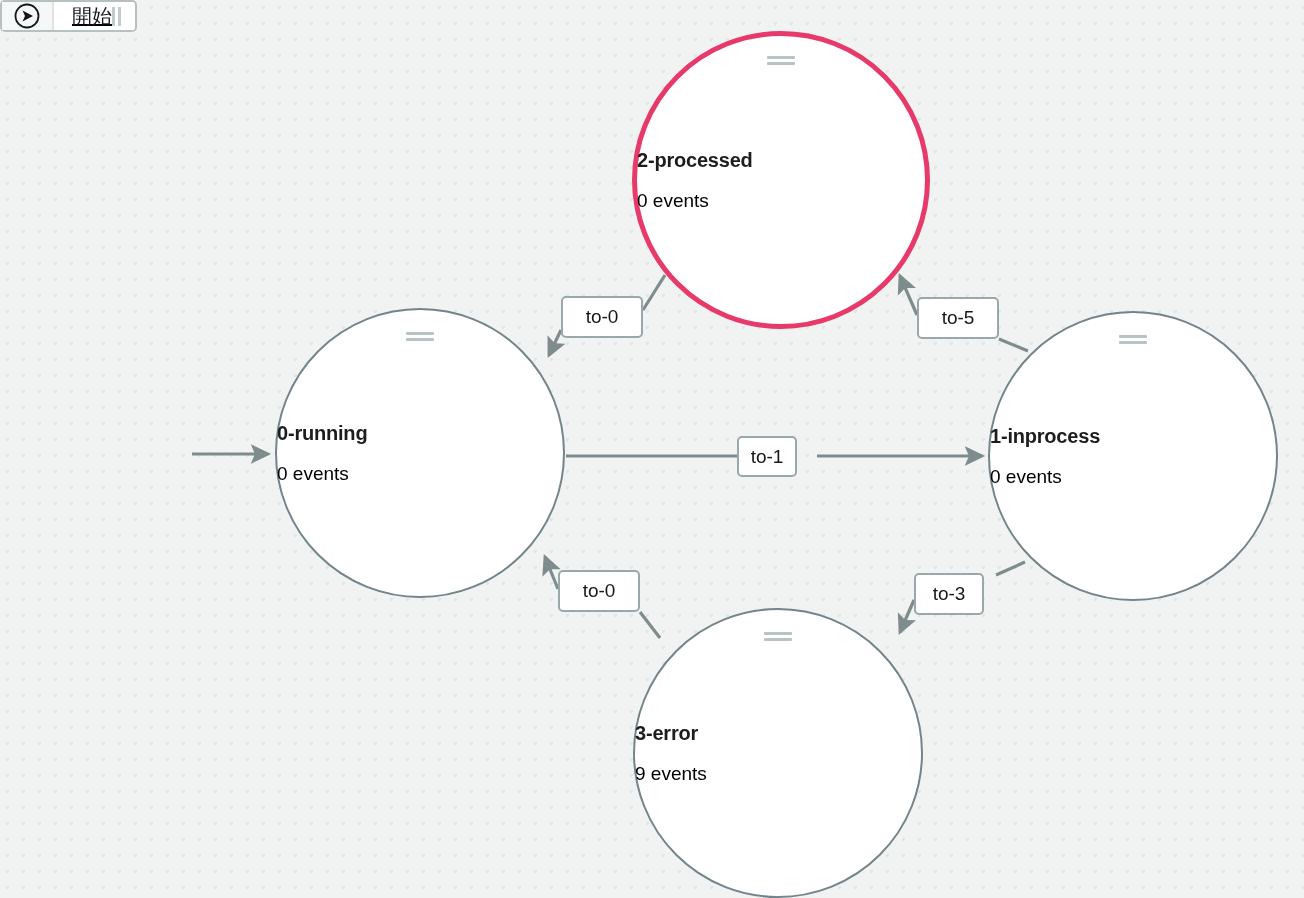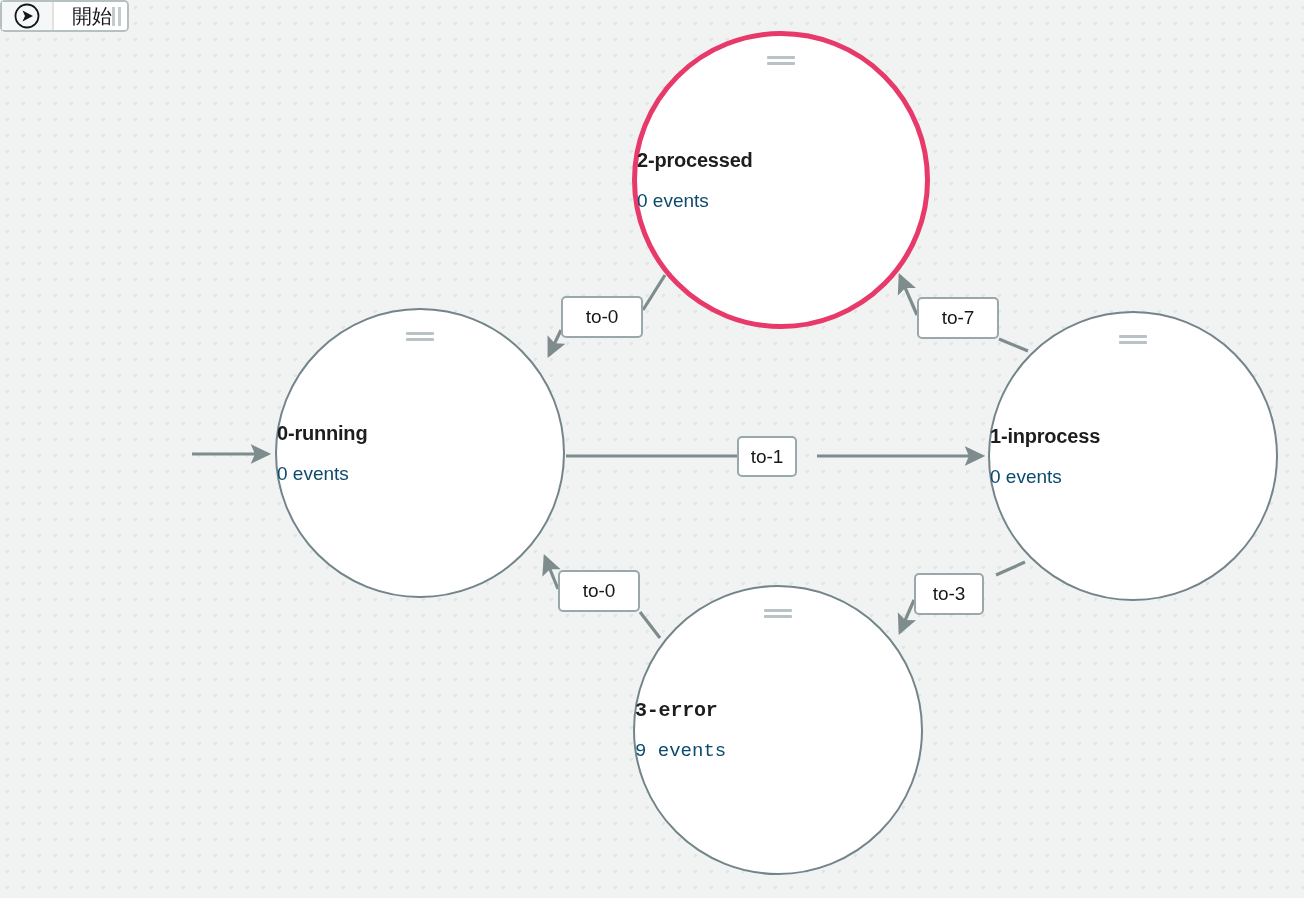--- a/index.html
+++ b/index.html
@@ -82,21 +82,21 @@
     font-size: 20px;
     font-weight: bold;
     color: #1b1d1e;
     letter-spacing: -0.2px;
     margin-bottom: 18px;
     text-align: center;
     white-space: nowrap;
   }
   .node-events {
     font-size: 19px;
-    color: #0c4a6e;
+    color: #000000;
     text-align: center;
     white-space: nowrap;
   }
 
   
   .edge-label {
     position: absolute;
     background: #ffffff;
     border: 2px solid #9aa7ab;
     border-radius: 5px;
@@ -128,22 +128,23 @@
     justify-content: center;
     border-right: 2px solid #dfe3e4;
     background: #f6f7f7;
   }
   #start-body {
     flex: 1;
     background: #ffffff;
     display: flex;
     align-items: center;
     justify-content: space-between;
-    padding: 0 6px 0 18px;
+    padding: 0 14px 0 18px;
     border-radius: 0 3px 3px 0;
+    text-decoration: underline;
   }
   #start-label {
     font-size: 20px;
     color: #15181a;
   }
   #start-pause {
     display: flex;
     gap: 3px;
   }
   #start-pause i {
@@ -231,32 +232,32 @@
 
   <div class="node highlight" style="left:632px; top:31px; width:298px; height:298px;">
     <span class="node-handle">
       <i></i>
         <i></i>
     </span>
     <div class="node-title">2-processed</div>
     <div class="node-events">0 events</div>
   </div>
 
-  <div class="node plain" style="left:633px; top:585px; width:290px; height:290px;font-family:Liberation Mono, monospace;">
+  <div class="node plain" style="left:633px; top:608px; width:290px; height:290px;">
     <span class="node-handle">
       <i></i>
         <i></i>
     </span>
     <div class="node-title">3-error</div>
     <div class="node-events">9 events</div>
   </div>
 
   <div class="edge-label" style="left:737px; top:436px; width:60px; height:41px;">to-1</div>
 
-  <div class="edge-label" style="left:917px; top:297px; width:82px; height:42px;">to-7</div>
+  <div class="edge-label" style="left:917px; top:297px; width:82px; height:42px;">to-5</div>
 
   <div class="edge-label" style="left:561px; top:296px; width:82px; height:42px;">to-0</div>
 
   <div class="edge-label" style="left:914px; top:573px; width:70px; height:42px;">to-3</div>
 
   <div class="edge-label" style="left:558px; top:570px; width:82px; height:42px;">to-0</div>
 
 </div>
 
 </body></html>

